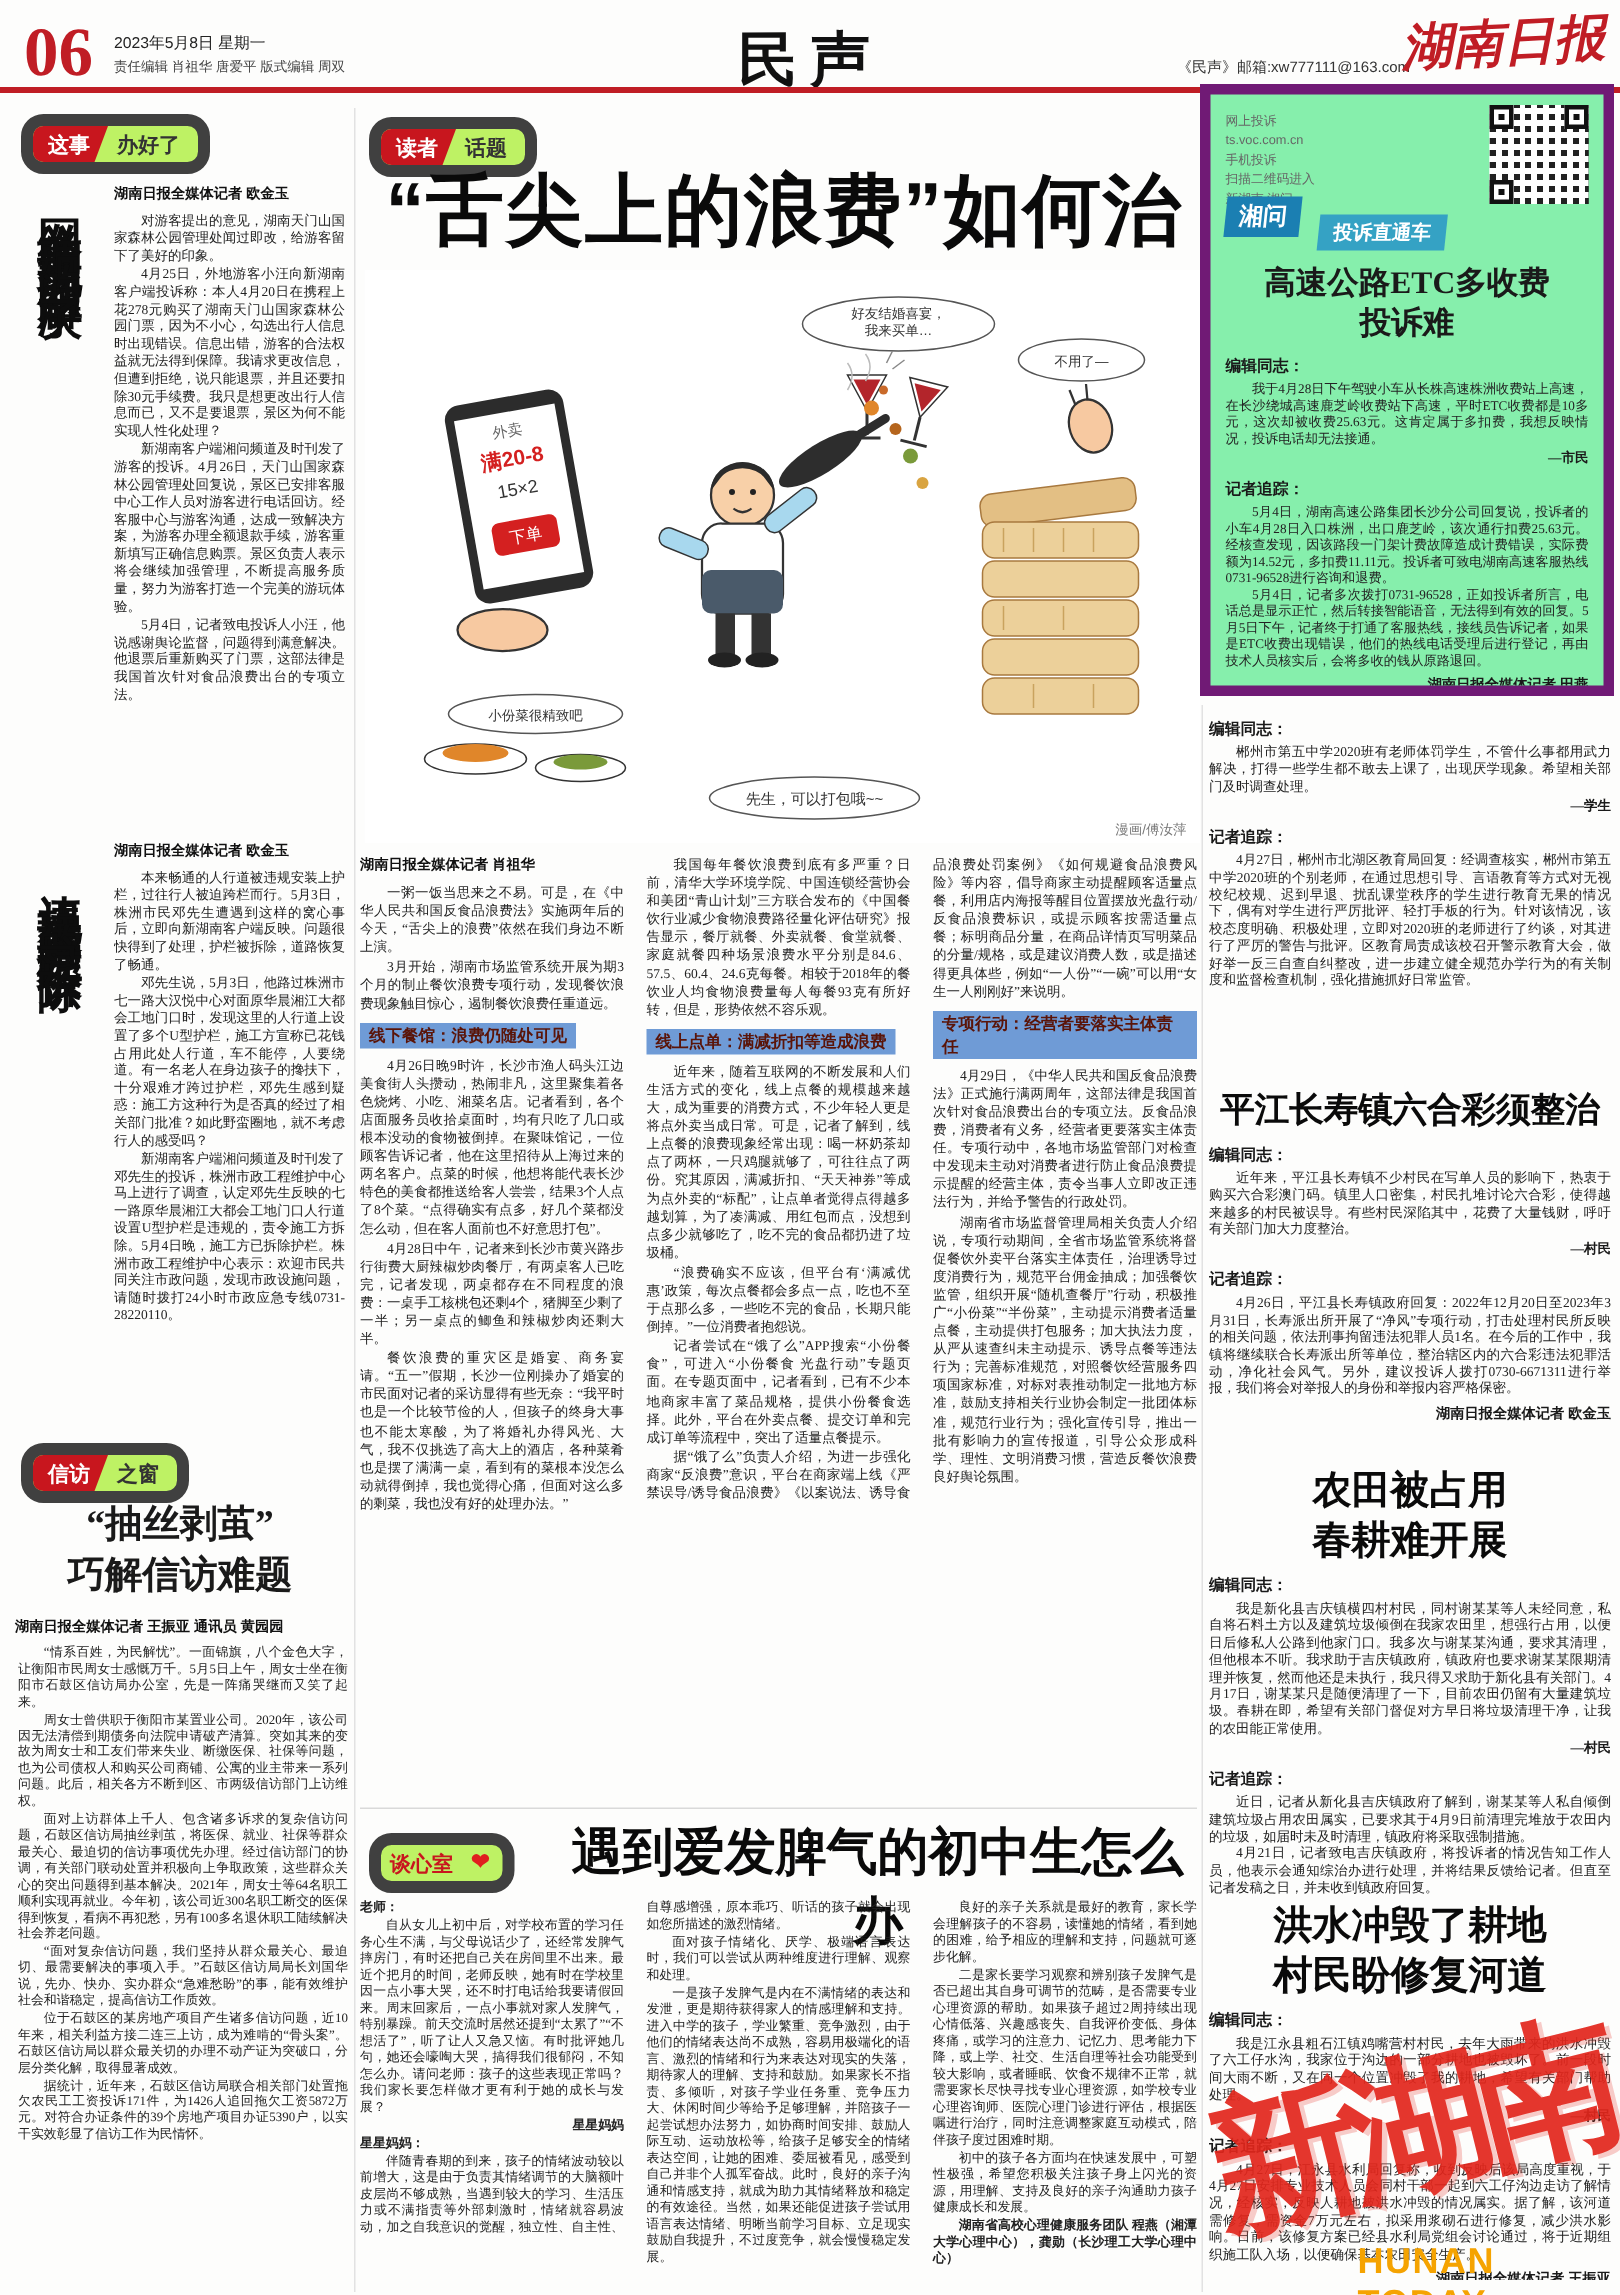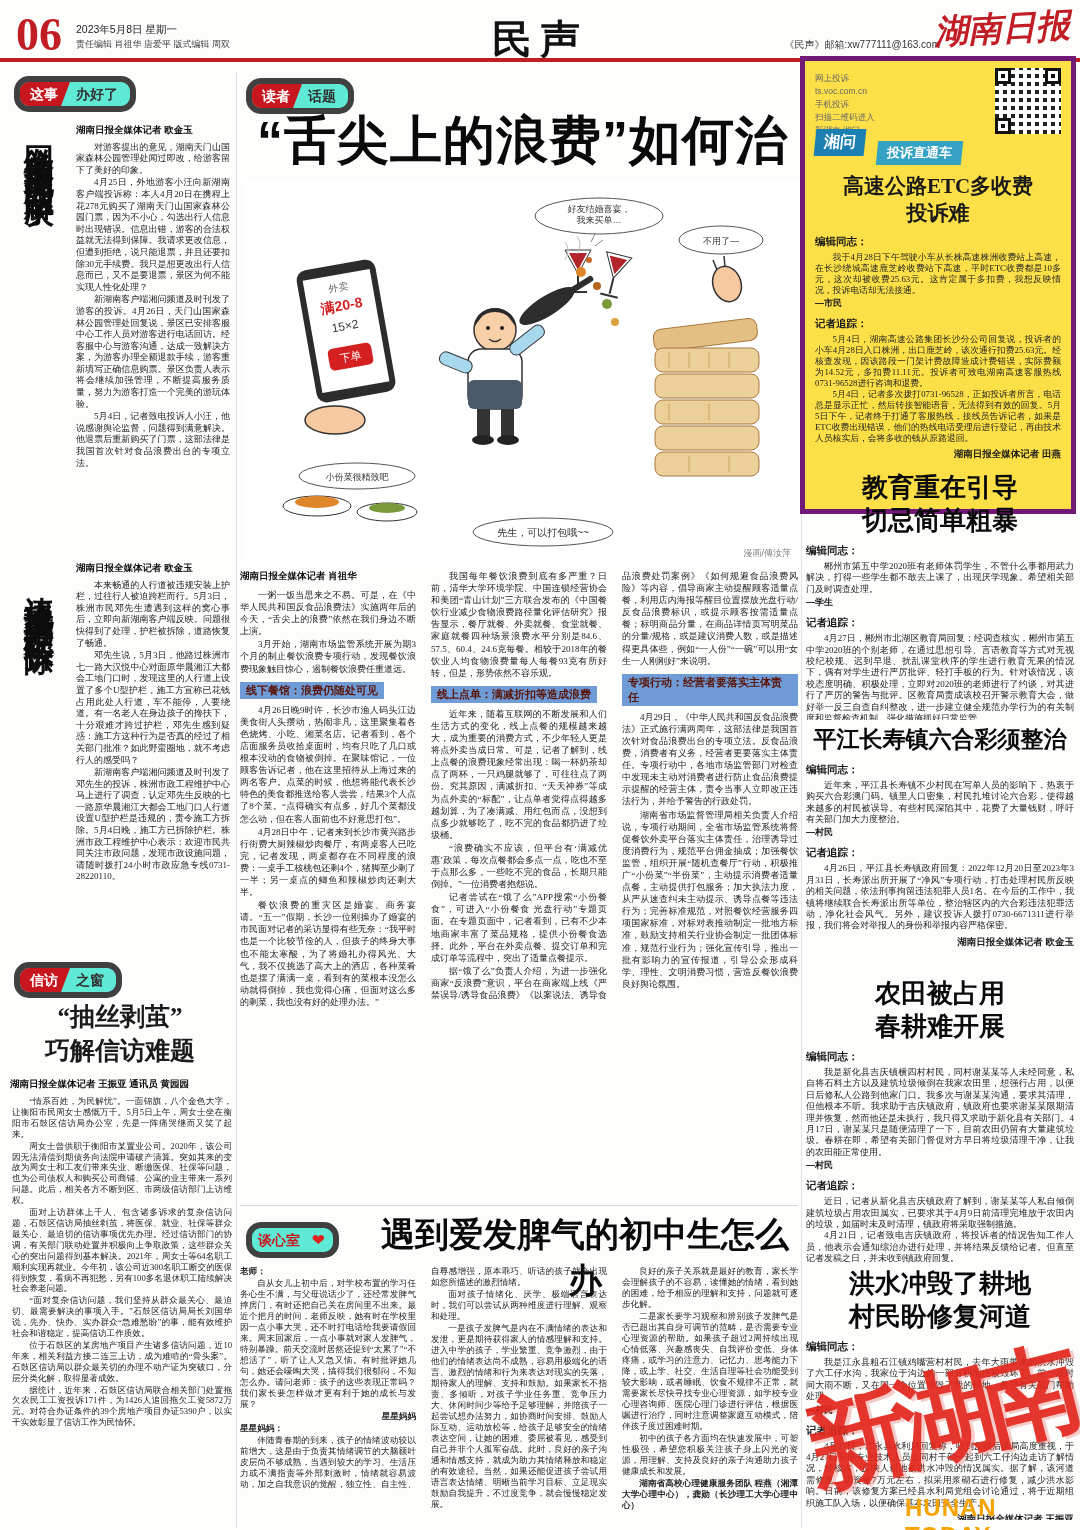--- a/index.html
+++ b/index.html
@@ -9,39 +9,39 @@
   
   #pagenum{left:16px;top:8px;font:700 46px "Liberation Serif",serif;color:#c01d25;}
   #dateline{left:76px;top:22px;font-size:10.5px;color:#222;line-height:14px;}
   #editline{left:76px;top:38px;font-size:9px;color:#444;}
   #sectiontitle{left:0;right:0;top:12px;text-align:center;font:900 40px "Liberation Serif",serif;letter-spacing:8px;color:#111;}
   #emailtxt{right:140px;top:38px;font-size:10px;color:#333;}
   #masthead{right:10px;top:6px;font:italic 900 34px "Liberation Serif",serif;color:#c01d25;transform:rotate(-3deg);}
   #redrule{left:0;top:58px;width:1080px;height:4px;background:#c01d25;}
   .vrule{width:1px;background:#e2e2e2;top:72px;height:1456px;}
   
-  .badge{display:inline-flex;align-items:flex-start;border:6px solid #404040;border-radius:15px;background:#5eead4;height:24px;overflow:hidden;font-weight:700;}
+  .badge{display:inline-flex;align-items:flex-start;border:8px solid #404040;border-radius:15px;background:#bef264;height:24px;overflow:hidden;font-weight:700;}
   .badge .b1{background:#c8161e;color:#fff;padding:0 12px 0 10px;font-size:14px;line-height:24px;clip-path:polygon(0 0,100% 0,82% 100%,0 100%);}
   .badge .b2{color:#333;padding:0 12px 0 6px;font-size:14px;line-height:24px;}
   .badge .heart{color:#e01f1f;font-size:15px;line-height:24px;padding-right:8px;}
   
   .body9{font-size:9px;line-height:11.6px;font-family:"Liberation Serif",serif;color:#222;}
   .body9 p{margin:0 0 1px 0;text-indent:2em;text-align:justify;}
   .byline{font-weight:700;font-size:9.5px;color:#111;margin:0 0 6px 0;font-family:"Liberation Sans",sans-serif;}
   .vhead{writing-mode:vertical-rl;text-orientation:upright;font-weight:900;color:#0d0d0d;
          font-family:"Liberation Sans",sans-serif;}
   .subblue{display:inline-block;background:#6f9bd6;color:#5a1408;font-weight:700;font-size:11px;
            padding:1px 6px;margin:6px 0 5px 0;text-indent:0;font-family:"Liberation Sans",sans-serif;}
   .qa-title{font:900 22px "Liberation Serif",serif;text-align:center;line-height:1.25;color:#0a0a0a;margin:0 0 8px 0;}
   .qa-label{font-weight:700;font-size:10.5px;margin:7px 0 3px 0;font-family:"Liberation Sans",sans-serif;}
   .qa-letter{font-size:9px;line-height:11.4px;font-family:"Liberation Serif",serif;color:#222;text-align:justify;text-indent:2em;margin:0;}
-  .qa-sign{text-align:left;font-size:9px;font-weight:700;font-family:Liberation Sans, sans-serif;margin:1px 0 2px 0;}
+  .qa-sign{text-align:right;font-size:9px;font-weight:700;font-family:Liberation Serif, serif;margin:1px 0 2px 0;}
   .qa-byline{text-align:right;font-weight:700;font-size:9.5px;margin-top:4px;font-family:"Liberation Sans",sans-serif;}
   
-  #hotbox{left:800px;top:56px;width:276px;height:458px;border:5px solid #701a75;box-sizing:border-box;background:#fde047;padding:7px 10px 4px 10px;overflow:hidden;}
+  #hotbox{left:800px;top:56px;width:276px;height:408px;border:7px solid #701a75;box-sizing:border-box;background:#86efac;padding:7px 10px 4px 10px;overflow:hidden;}
   #hotbox .contact{display:flex;justify-content:space-between;}
   #hotbox .contact .txt{font-size:8.5px;color:#666;line-height:13px;padding-top:4px;}
   .qr{width:66px;height:66px;position:relative;background:
       repeating-linear-gradient(0deg,#111 0 4px,#fff 4px 8px),
       repeating-linear-gradient(90deg,#111 0 4px,#fff 4px 8px);background-blend-mode:screen;}
   .qr i{position:absolute;width:16px;height:16px;border:3px solid #111;background:#fff;box-sizing:border-box;}
   .qr i:nth-child(1){left:0;top:0;} .qr i:nth-child(2){right:0;top:0;} .qr i:nth-child(3){left:0;bottom:0;}
   .qr i::after{content:"";position:absolute;left:3px;top:3px;width:4px;height:4px;background:#111;}
   .xwbadge{margin-top:-8px;height:34px;position:relative;}
   .xw1{position:absolute;left:0;top:0;background:#1b7fb2;color:#fff;font-weight:700;font-size:16px;padding:3px 9px;transform:skewX(-6deg);}
@@ -309,24 +309,20 @@
   <div class="qa-label">编辑同志：</div>
   <p class="qa-letter">我于4月28日下午驾驶小车从长株高速株洲收费站上高速，在长沙绕城高速鹿芝岭收费站下高速，平时ETC收费都是10多元，这次却被收费25.63元。这肯定属于多扣费，我想反映情况，投诉电话却无法接通。</p>
   <div class="qa-sign">—市民</div>
   <div class="qa-label">记者追踪：</div>
   <p class="hp">5月4日，湖南高速公路集团长沙分公司回复说，投诉者的小车4月28日入口株洲，出口鹿芝岭，该次通行扣费25.63元。经核查发现，因该路段一门架计费故障造成计费错误，实际费额为14.52元，多扣费11.11元。投诉者可致电湖南高速客服热线0731-96528进行咨询和退费。</p>
   <p class="hp">5月4日，记者多次拨打0731-96528，正如投诉者所言，电话总是显示正忙，然后转接智能语音，无法得到有效的回复。5月5日下午，记者终于打通了客服热线，接线员告诉记者，如果是ETC收费出现错误，他们的热线电话受理后进行登记，再由技术人员核实后，会将多收的钱从原路退回。</p>
   <div class="qa-byline">湖南日报全媒体记者 田燕</div>
 </div>
 
 <div class="abs rblock" style="top:472px;height:248px">
-  <div class="qa-title" style="font-size:26px;margin-bottom:4px">
-    <div>教育重在引导</div>
-    <div>切忌简单粗暴</div>
-  </div>
   <div class="qa-label">编辑同志：</div>
   <p class="qa-letter">郴州市第五中学2020班有老师体罚学生，不管什么事都用武力解决，打得一些学生都不敢去上课了，出现厌学现象。希望相关部门及时调查处理。</p>
   <div class="qa-sign">—学生</div>
   <div class="qa-label">记者追踪：</div>
   <p class="qa-letter" style="text-indent:2em">4月27日，郴州市北湖区教育局回复：经调查核实，郴州市第五中学2020班的个别老师，在通过思想引导、言语教育等方式对无视校纪校规、迟到早退、扰乱课堂秩序的学生进行教育无果的情况下，偶有对学生进行严厉批评、轻打手板的行为。针对该情况，该校态度明确、积极处理，立即对2020班的老师进行了约谈，对其进行了严厉的警告与批评。区教育局责成该校召开警示教育大会，做好举一反三自查自纠整改，进一步建立健全规范办学行为的有关制度和监督检查机制，强化措施抓好日常监管。</p>
 
 </div>
 
 <div class="abs rblock" style="top:726px;height:246px">
   <div class="qa-title" style="font-size:23px">平江长寿镇六合彩须整治</div>

